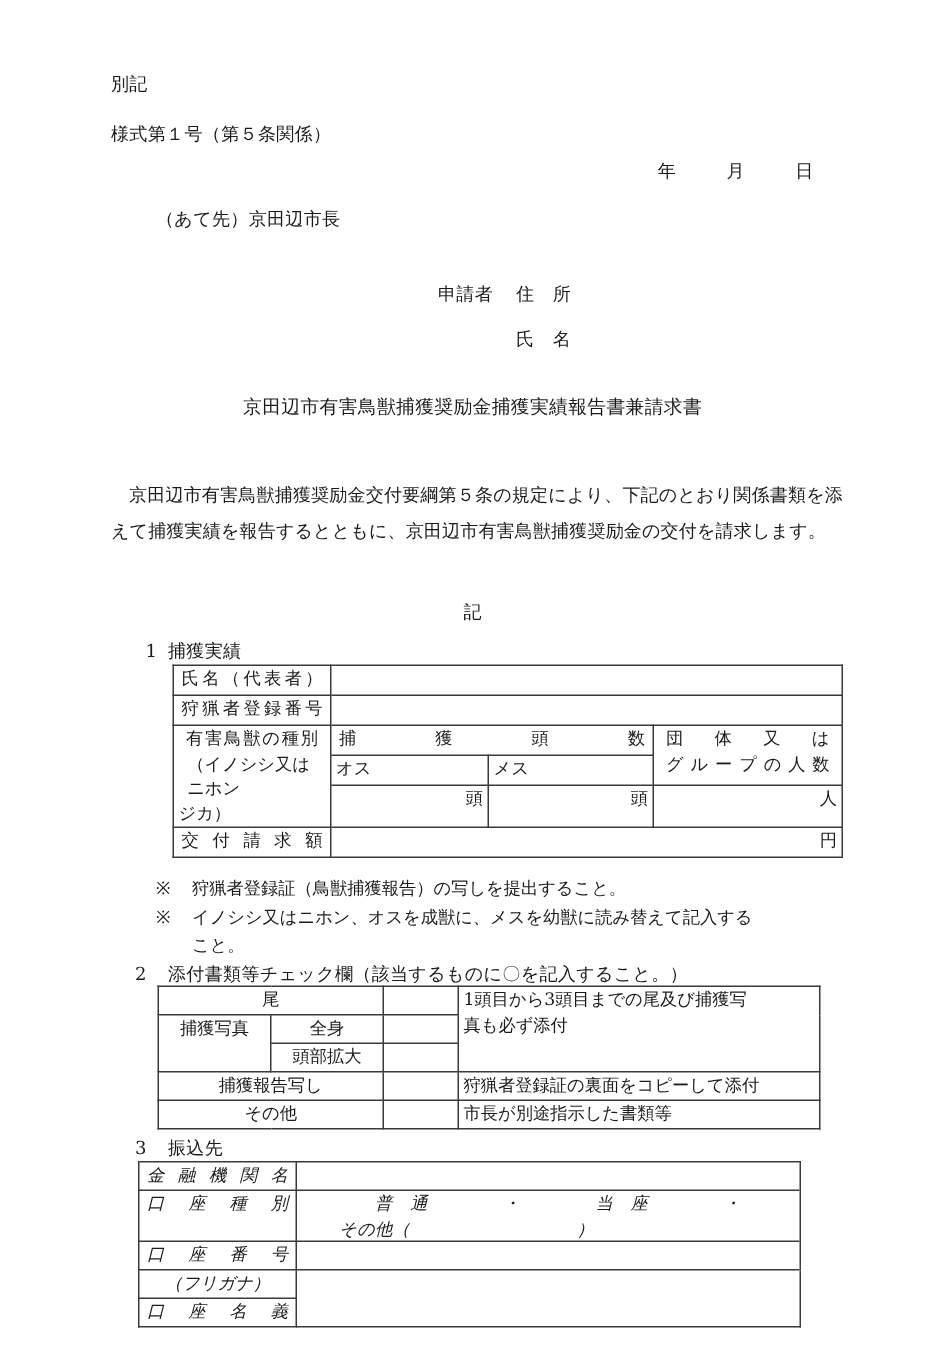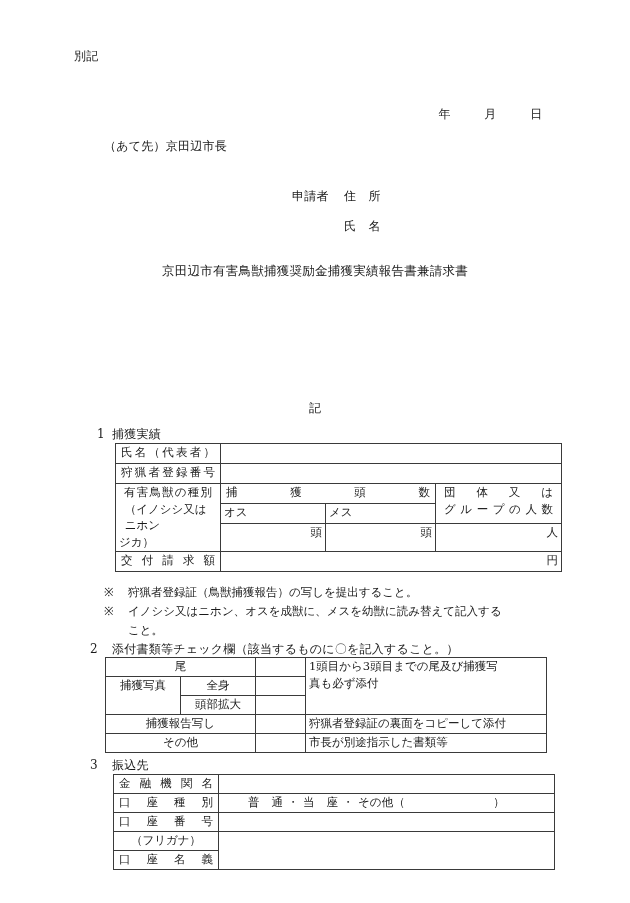--- a/index.html
+++ b/index.html
@@ -119,34 +119,35 @@
   .note-row { display: flex; margin-bottom: 1px; line-height: 1.55; }
   .note-mark { width: 24px; flex: none; }
   .note-text { flex: 1; }
   .note-cont { padding-left: 24px; line-height: 1.55; }
 
   
   #table-attach { position: absolute; left: 105px; top: 657px; width: 441px; }
   #table-attach td { height: 18px; }
 
   
-  #table-bank { position: absolute; left: 113px; top: 774px; width: 441px; }
+  #table-bank { position: absolute; left: 92px; top: 774px; width: 441px; font-style: italic; }
   #table-bank td { height: 18px; }
   #table-bank td.dotted-b { border-bottom: 1px dotted #555; }
   .acct-options { letter-spacing: 0.02em; padding-left: 24px; }
-  .acct-options .opt { margin: 0 2px; }
+  .acct-options .opt { margin: 0 25px; }
   .acct-paren { display: inline-block; width: 86px; }
 </style>
 </head>
 <body>
 
 <div class="page">
 
   <div class="abs" id="header-block">
     <div class="hdr-line">別記</div>
+    <div class="hdr-line">様式第１号（第５条関係）</div>
   </div>
 
   <div class="abs" id="date-line">
     <span class="date-unit">年</span>
     <span class="date-unit">月</span>
     <span class="date-unit">日</span>
     <span class="date-tail"></span>
   </div>
 
   <div class="abs" id="addressee">（あて先）京田辺市長</div>
@@ -155,20 +156,21 @@
 
   <div class="abs" id="applicant-block">
     <div class="app-row">
       <span class="app-label">申請者</span><span>住　所</span>
     </div>
     <div class="app-row">
       <span class="app-indent"></span><span>氏　名</span>
     </div>
   </div>
 
+  <div class="abs" id="body-paragraph">京田辺市有害鳥獣捕獲奨励金交付要綱第５条の規定により、下記のとおり関係書類を添えて捕獲実績を報告するとともに、京田辺市有害鳥獣捕獲奨励金の交付を請求します。</div>
 
   <div class="abs" id="ki-marker">記</div>
 
   <div class="abs section-heading" id="sec1-heading">
     <span class="sec-num">1</span><span>捕獲実績</span>
   </div>
 
   <table class="form" id="table-capture">
     <colgroup>
       <col style="width:105px">

